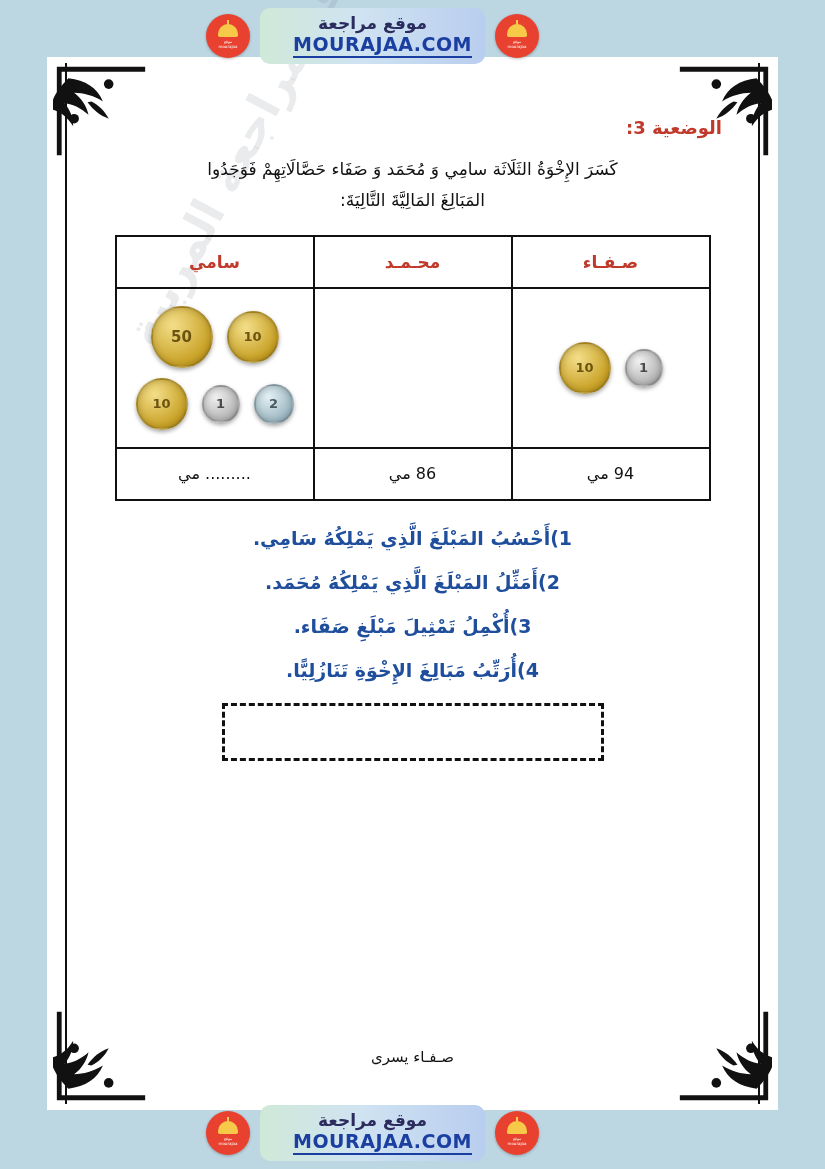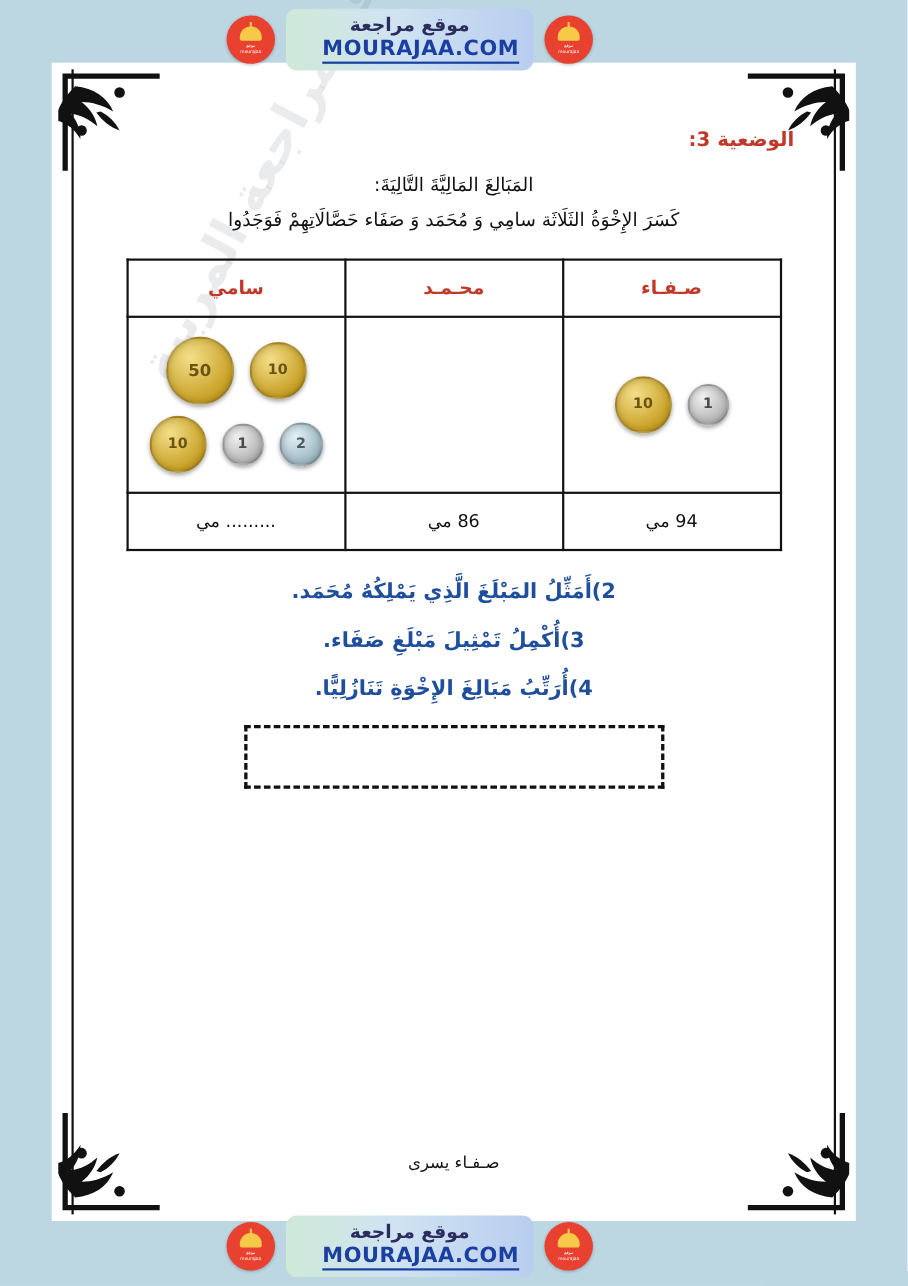--- a/index.html
+++ b/index.html
@@ -267,22 +267,22 @@
     </svg>
   </div>
 
   <div class="diag-wm">موقع مراجعة المربية</div>
 
   <div class="content">
 
     <div class="situation-title">الوضعية 3:</div>
 
     <div class="statement">
+      <div>كَسَرَ الإِخْوَةُ الثَلَاثَة سامِي وَ مُحَمَد وَ صَفَاء حَصَّالَاتِهِمْ فَوَجَدُوا</div>
       <div>المَبَالِغَ المَالِيَّةَ التَّالِيَةَ:</div>
-      <div>كَسَرَ الإِخْوَةُ الثَلَاثَة سامِي وَ مُحَمَد وَ صَفَاء حَصَّالَاتِهِمْ فَوَجَدُوا</div>
     </div>
 
     <table class="money">
       <thead>
         <tr>
           <th>صـفـاء</th>
           <th>محـمـد</th>
           <th>سامي</th>
         </tr>
       </thead>
@@ -307,20 +307,21 @@
         </tr>
         <tr>
           <td class="amount">94 مي</td>
           <td class="amount">86 مي</td>
           <td class="amount">......... مي</td>
         </tr>
       </tbody>
     </table>
 
     <div class="questions">
+      <div class="q">1)أَحْسُبُ المَبْلَغَ الَّذِي يَمْلِكُهُ سَامِي.</div>
       <div class="q">2)أَمَثِّلُ المَبْلَغَ الَّذِي يَمْلِكُهُ مُحَمَد.</div>
       <div class="q">3)أُكْمِلُ تَمْثِيلَ مَبْلَغِ صَفَاء.</div>
       <div class="q">4)أُرَتِّبُ مَبَالِغَ الإِخْوَةِ تَنَازُلِيًّا.</div>
       <div class="answer-box"></div>
     </div>
 
   </div>
 
   <div class="footer-note">صـفـاء يسرى</div>
 </div>

